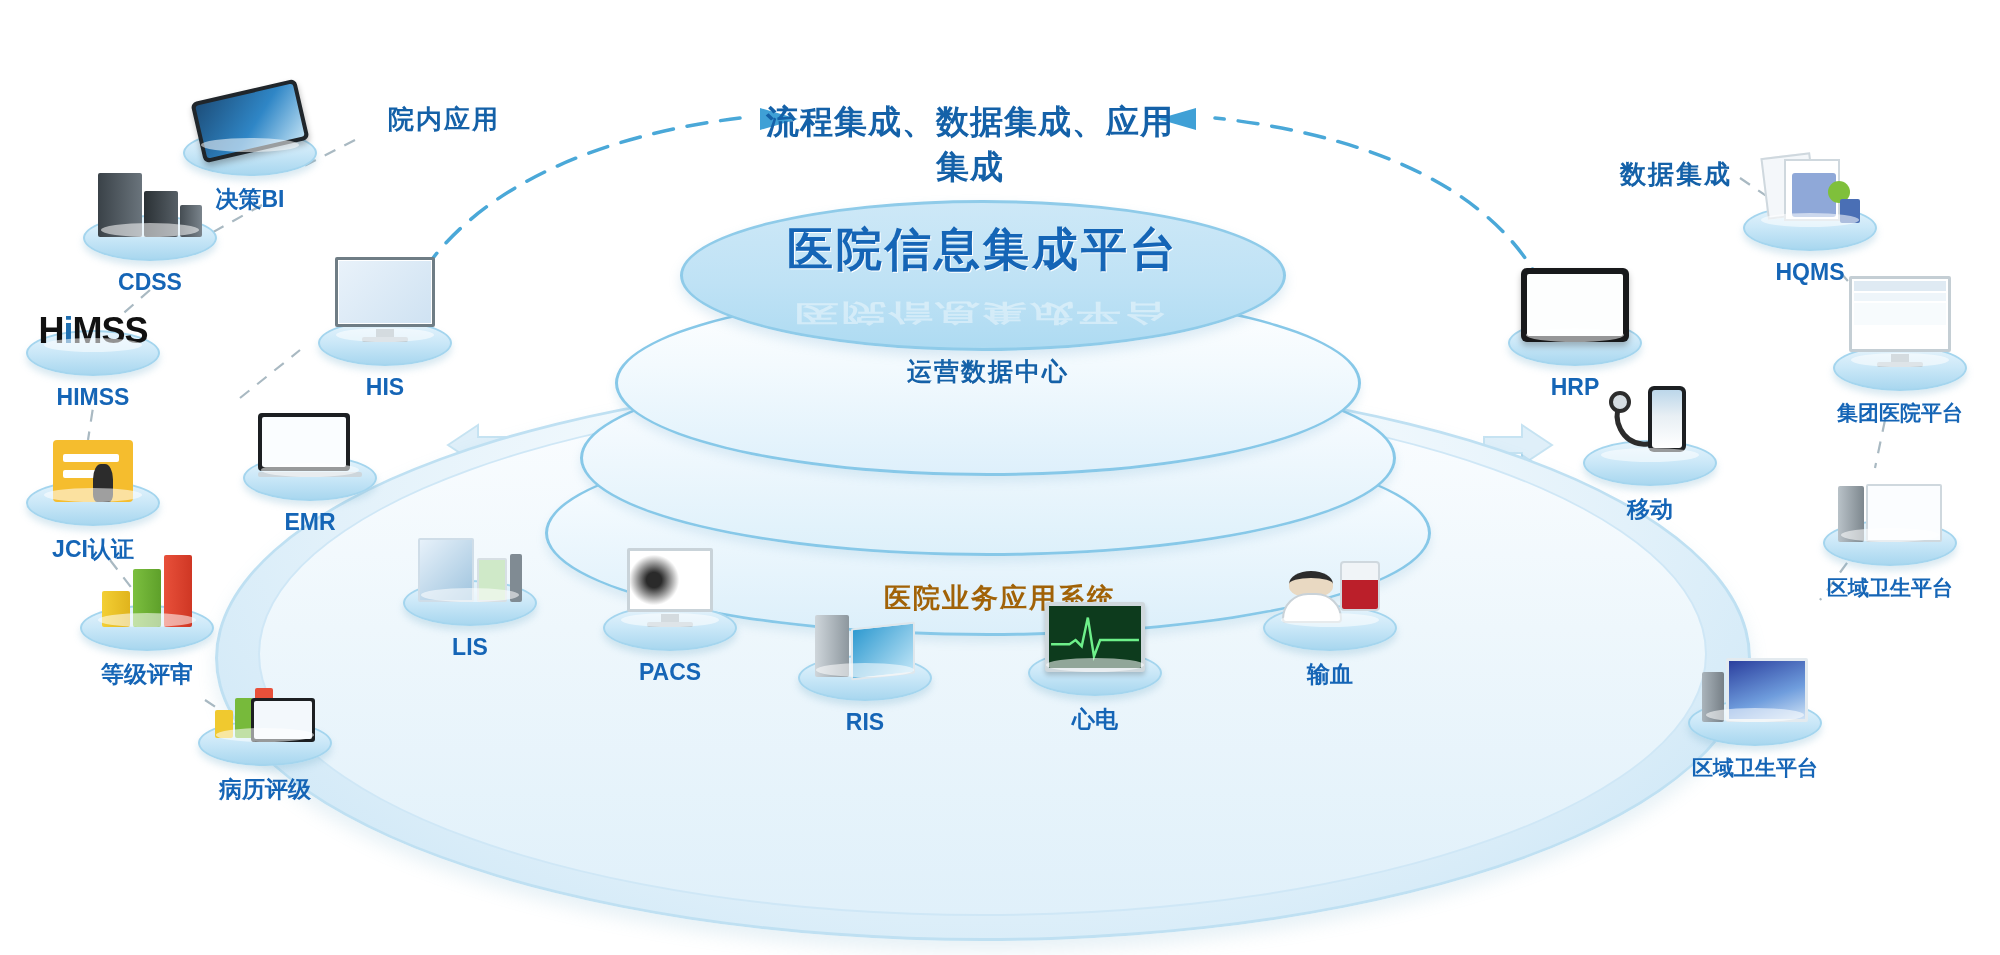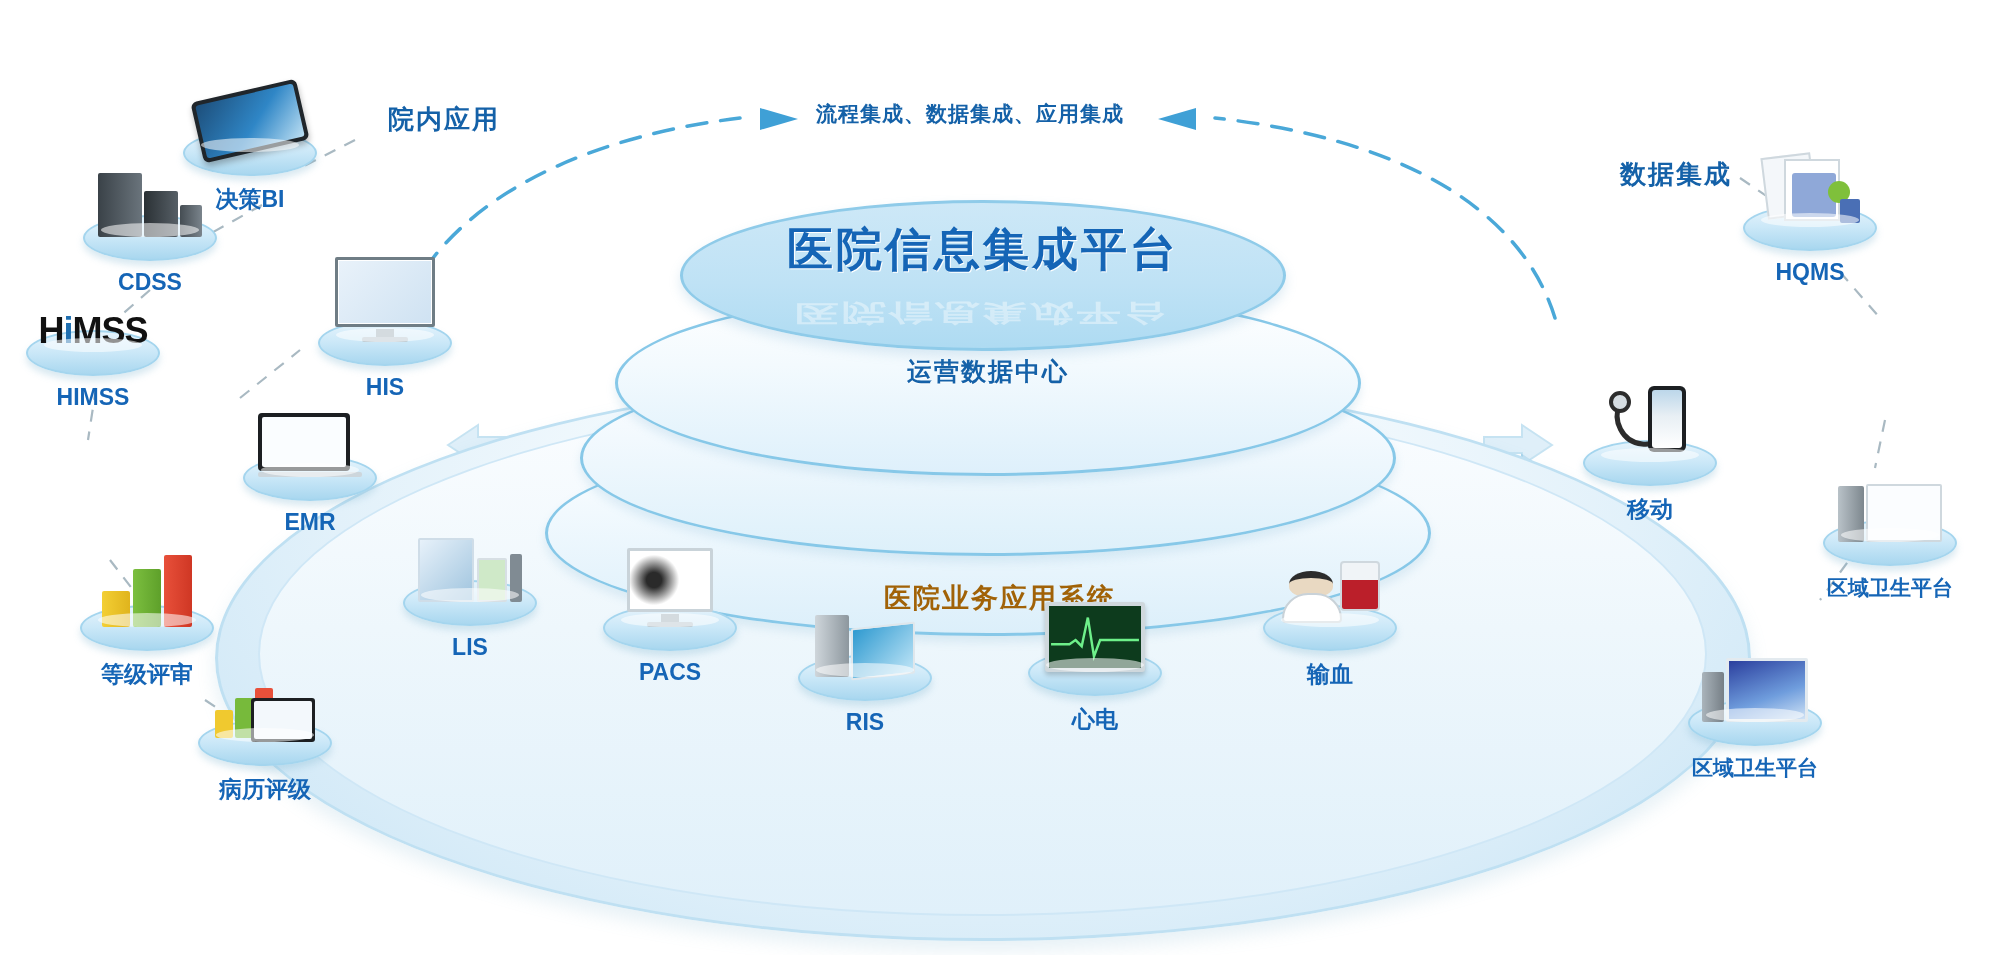--- a/index.html
+++ b/index.html
@@ -72,21 +72,21 @@
   #platform-title-reflection{
     position:absolute;left:0;right:0;top:80px;text-align:center;
     font-size:44px;font-weight:bold;color:rgba(255,255,255,.55);
     letter-spacing:3px;transform:scaleY(-0.55);opacity:.75;
   }
 
   
   #arc-svg{position:absolute;left:0;top:0;width:2000px;height:955px;pointer-events:none;}
   #banner-text{
     position:absolute;left:760px;top:100px;width:420px;text-align:center;
-    font-size:21px;font-weight:bold;color:#1461a8;letter-spacing:1px;
+    font-size:33px;font-weight:bold;color:#1461a8;letter-spacing:1px;
   }
 
   
   .section-title{
     position:absolute;font-size:26px;font-weight:bold;color:#1461a8;
     letter-spacing:2px;white-space:nowrap;
   }
   #title-internal{left:388px;top:102px;}
   #title-external{left:1620px;top:157px;}
 
@@ -232,20 +232,33 @@
     <div class="disc">
       <div class="art">
         <div style="font-size:36px;font-weight:bold;color:#111;letter-spacing:-1px;font-family:'Liberation Sans',sans-serif;">
           H<span style="color:#1f6fb0;">i</span>MSS
         </div>
       </div>
     </div>
     <div class="lbl en">HIMSS</div>
   </div>
 
+  <div class="node" style="left:8px;top:480px;">
+    <div class="disc">
+      <div class="art">
+        <div style="position:relative;width:80px;height:62px;background:#f5bd2e;border-radius:4px;">
+          <div style="position:absolute;left:10px;top:14px;width:56px;height:8px;background:#fff;border-radius:2px;"></div>
+          <div style="position:absolute;left:10px;top:30px;width:44px;height:8px;background:#fff;border-radius:2px;"></div>
+          <div style="position:absolute;left:40px;top:24px;width:20px;height:38px;background:#2c2c2c;
+                      border-radius:40% 40% 20% 20%;"></div>
+        </div>
+      </div>
+    </div>
+    <div class="lbl cn">JCI认证</div>
+  </div>
 
   <div class="node" style="left:62px;top:605px;">
     <div class="disc">
       <div class="art">
         <div style="display:flex;align-items:flex-end;gap:3px;">
           <div class="chip" style="width:28px;height:36px;background:linear-gradient(90deg,#f3cf34,#e0b41d);"></div>
           <div class="chip" style="width:28px;height:58px;background:linear-gradient(90deg,#7cbf3f,#5ea02a);"></div>
           <div class="chip" style="width:28px;height:72px;background:linear-gradient(90deg,#e8503a,#cf3724);"></div>
         </div>
       </div>
@@ -382,36 +395,61 @@
                       border-radius:6px;padding:4px;box-sizing:border-box;">
             <div style="width:100%;height:100%;background:linear-gradient(180deg,#bcd7ea 0%,#e8eff4 45%,#fff 100%);
                         border-radius:3px;"></div>
           </div>
         </div>
       </div>
     </div>
     <div class="lbl cn">移动</div>
   </div>
 
+  <div class="node" style="left:1490px;top:320px;">
+    <div class="disc">
+      <div class="art">
+        <div style="width:108px;height:74px;background:#18191b;border-radius:6px;padding:6px;box-sizing:border-box;
+                    box-shadow:0 4px 6px rgba(0,0,0,.25);">
+          <div style="width:100%;height:100%;background:#fdfefe;border-radius:2px;"></div>
+        </div>
+      </div>
+    </div>
+    <div class="lbl en">HRP</div>
+  </div>
 
   <div class="node" style="left:1725px;top:205px;">
     <div class="disc">
       <div class="art">
         <div style="position:relative;width:104px;height:72px;">
           <div style="position:absolute;left:6px;top:0;width:46px;height:58px;background:#f4f7fa;border:2px solid #cfd8de;transform:rotate(-7deg);"></div>
           <div style="position:absolute;left:26px;top:4px;width:52px;height:58px;background:#fff;border:2px solid #cfd8de;"></div>
           <div style="position:absolute;left:34px;top:18px;width:44px;height:44px;background:#8fa8d8;border-radius:3px;"></div>
           <div style="position:absolute;right:12px;top:26px;width:22px;height:22px;background:#7fc03b;border-radius:50%;"></div>
           <div style="position:absolute;right:2px;top:44px;width:20px;height:24px;background:#4a6fb5;border-radius:2px;"></div>
         </div>
       </div>
     </div>
     <div class="lbl en">HQMS</div>
   </div>
 
+  <div class="node" style="left:1805px;top:345px;width:190px;">
+    <div class="disc">
+      <div class="art mon">
+        <div class="scr" style="width:96px;height:70px;border-color:#c4ced4;background:#fff;">
+          <div style="height:10px;background:#dfeaf3;margin:2px;"></div>
+          <div style="height:8px;background:#eef5fa;margin:2px;"></div>
+          <div style="height:22px;background:#f7fbfd;margin:2px;"></div>
+        </div>
+        <div class="stand"></div>
+          <div class="foot"></div>
+      </div>
+    </div>
+    <div class="lbl cn" style="font-size:21px;">集团医院平台</div>
+  </div>
 
   <div class="node" style="left:1795px;top:520px;width:190px;">
     <div class="disc">
       <div class="art">
         <div style="display:flex;align-items:flex-end;gap:2px;">
           <div style="width:26px;height:56px;background:linear-gradient(90deg,#b9c2c8,#7d878e);border-radius:2px;"></div>
           <div style="width:72px;height:54px;background:#fbfdff;border:2px solid #cfd8de;border-radius:2px;"></div>
         </div>
       </div>
     </div>

